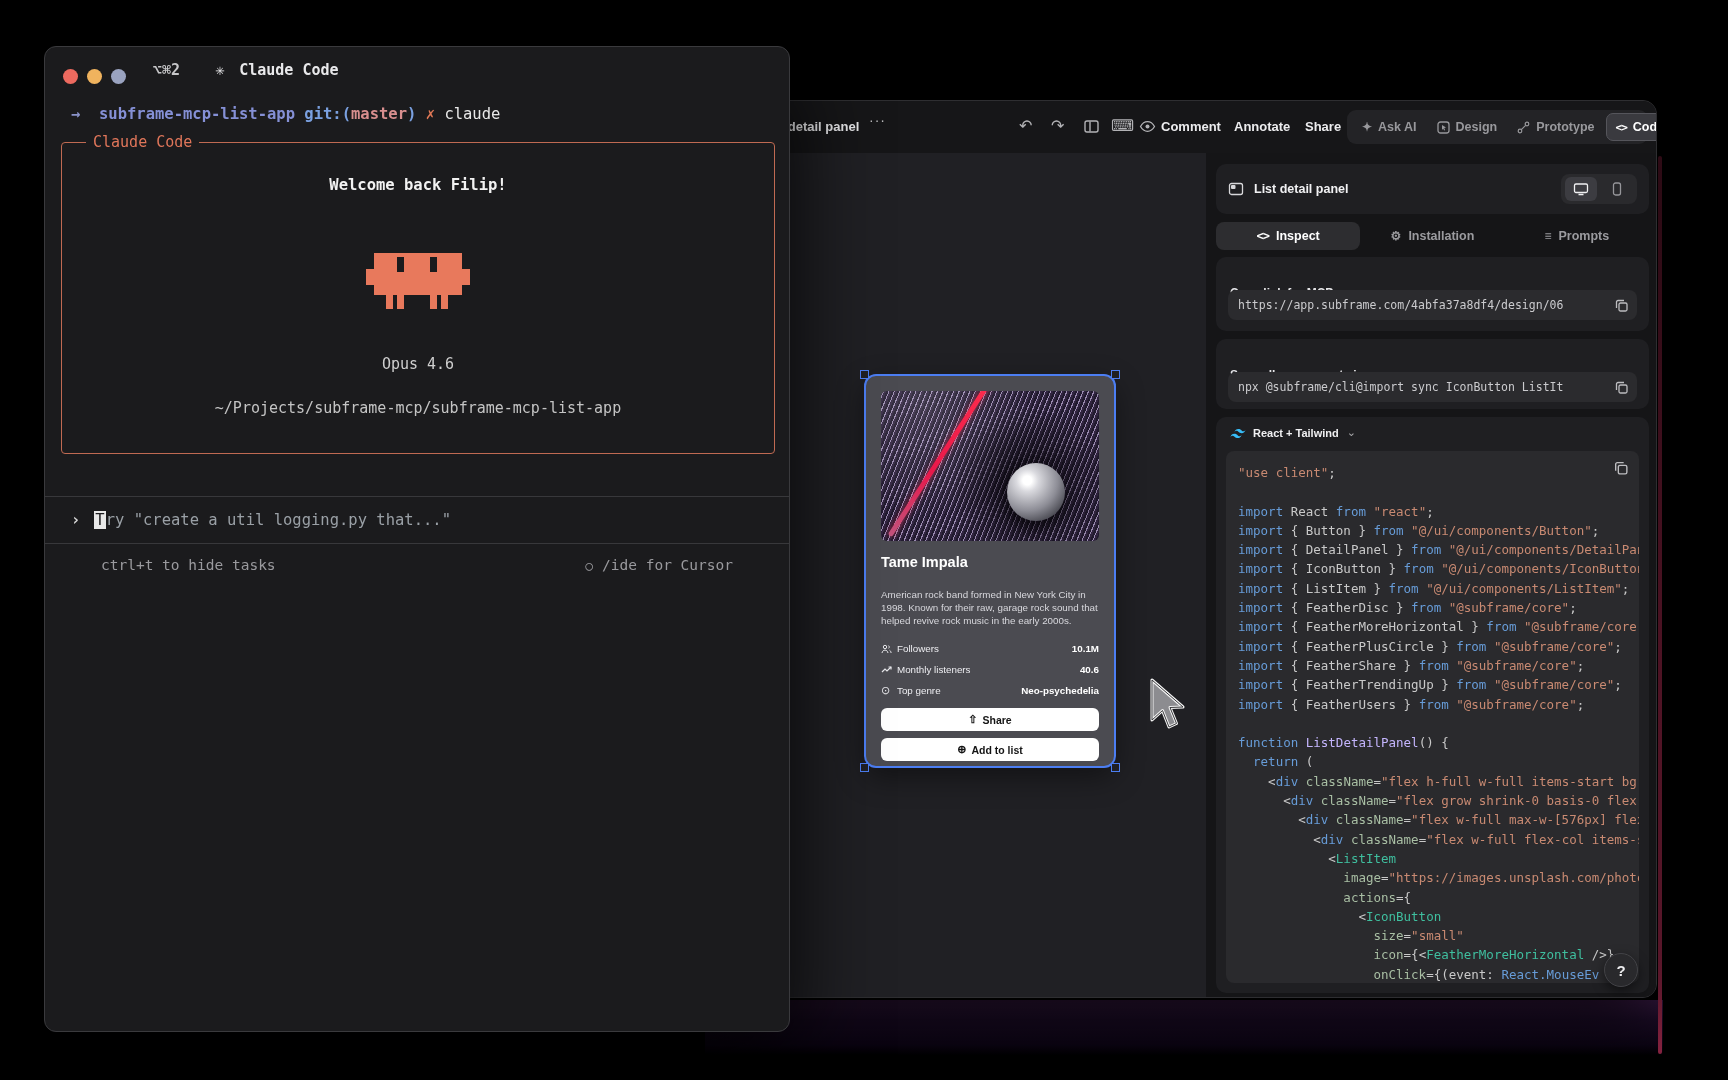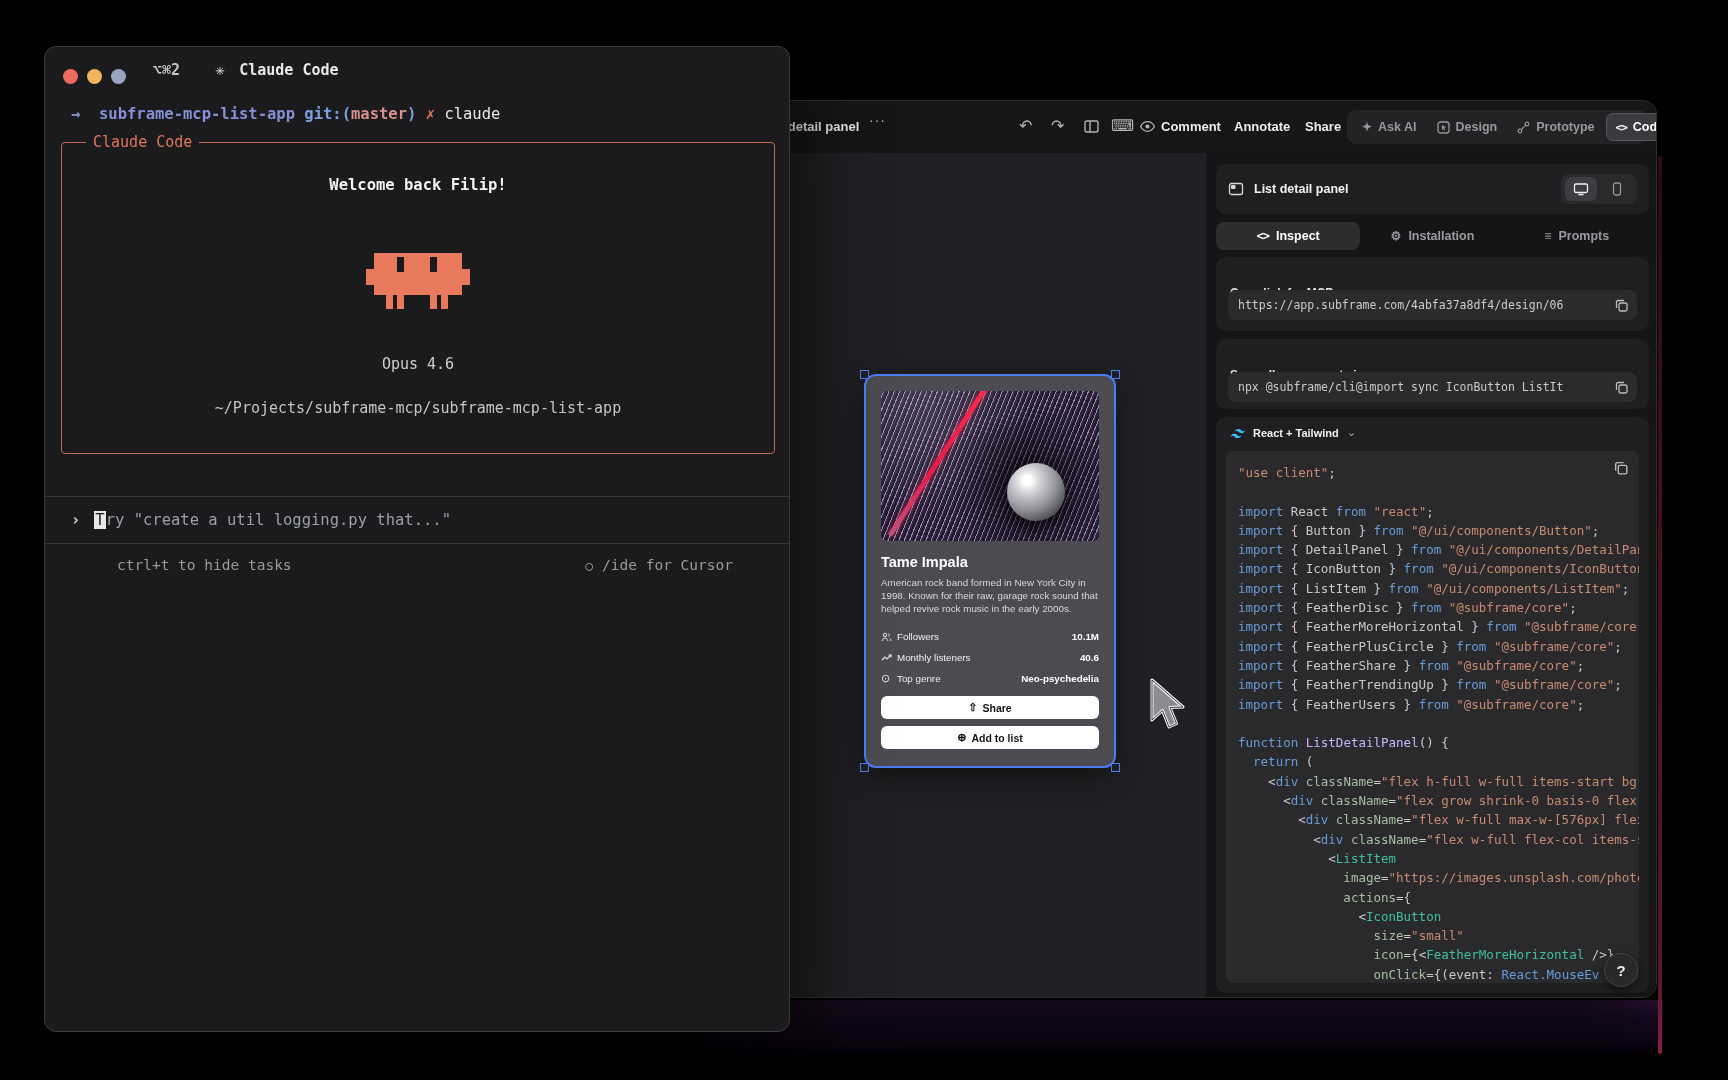--- a/index.html
+++ b/index.html
@@ -45,21 +45,21 @@
   .art::before { content:""; position:absolute; inset:0;
     background:radial-gradient(circle at 68% 62%, rgba(0,0,0,.55) 0 12%, transparent 45%),
                radial-gradient(circle at 20% 10%, rgba(255,255,255,.12), transparent 50%); }
   .art .streak { position:absolute; left:58px; top:-30px; width:5px; height:190px;
     background:linear-gradient(180deg,#ff2e4d,#e8184a 60%,#c2537d); transform:rotate(33deg); border-radius:3px;
     box-shadow:0 0 6px rgba(255,40,80,.6); }
   .art .sphere { position:absolute; left:126px; top:72px; width:58px; height:58px; border-radius:50%;
     background:radial-gradient(circle at 35% 30%, #ffffff 0 8%, #d9d9de 20%, #8d8d96 55%, #3a3a42 85%, #17171c);
     box-shadow:0 8px 14px rgba(0,0,0,.5); }
   .card-title { margin-top:13px; font-size:14.5px; font-weight:700; color:#ffffff; }
-  .card-desc { margin-top:6px; font-size:9.8px; line-height:1.33; color:#d8d8dd; }
+  .card-desc { margin-top:18px; font-size:9.8px; line-height:1.33; color:#d8d8dd; }
   .stats { margin-top:11px; }
   .stat-row { display:flex; align-items:center; height:21px; }
   .stat-ico { width:16px; color:#e8e8ec; font-size:11px; display:inline-flex; align-items:center; }
   .stat-label { font-size:9.8px; color:#ededf1; }
   .stat-value { margin-left:auto; font-size:9.8px; font-weight:700; color:#ffffff; }
   .card-btn { margin-top:7px; height:23px; background:#ffffff; border-radius:6px; display:flex;
     align-items:center; justify-content:center; gap:5px; font-size:10.5px; font-weight:700; color:#141414; cursor:default; }
   .card-btn .b-ico { font-size:11px; }
 
   
@@ -127,21 +127,21 @@
   .robot .leg { top:42px; width:7px; height:14px; }
   .robot .leg1 { left:20px; } .robot .leg2 { left:31px; } .robot .leg3 { left:64px; } .robot .leg4 { left:75px; }
   .cbox-meta { position:absolute; left:0; right:0; text-align:center; font-size:15px; color:#cfcfcf; }
   .meta-model { top:212px; } .meta-plan { top:234px; } .meta-path { top:256px; color:#c4c4c4; }
   .t-divider { position:absolute; left:0; right:0; height:1px; background:#38383b; }
   .div1 { top:449px; } .div2 { top:496px; }
   .input-row { position:absolute; left:26px; top:464px; font-size:15.5px; white-space:pre; color:#9aa0a6; }
   .in-prompt { color:#d8d8d8; font-weight:700; margin-right:14px; }
   .in-cursor { background:#e8e8e8; color:#1b1b1d; padding:0 1px; }
   .status-row { position:absolute; left:0; right:0; top:510px; font-size:14.5px; color:#9a9a9e; }
-  .st-left { position:absolute; left:72px;text-align:center; }
+  .st-left { position:absolute; left:56px;text-align:center; }
   .st-right { position:absolute; right:56px; }
   .st-right .circ { margin-right:9px; font-size:13px; }
 
   
   .cursor-svg { position:absolute; left:1146px; top:676px; }
 
   svg.ico { display:block; }
 </style>
 </head>
 <body>

